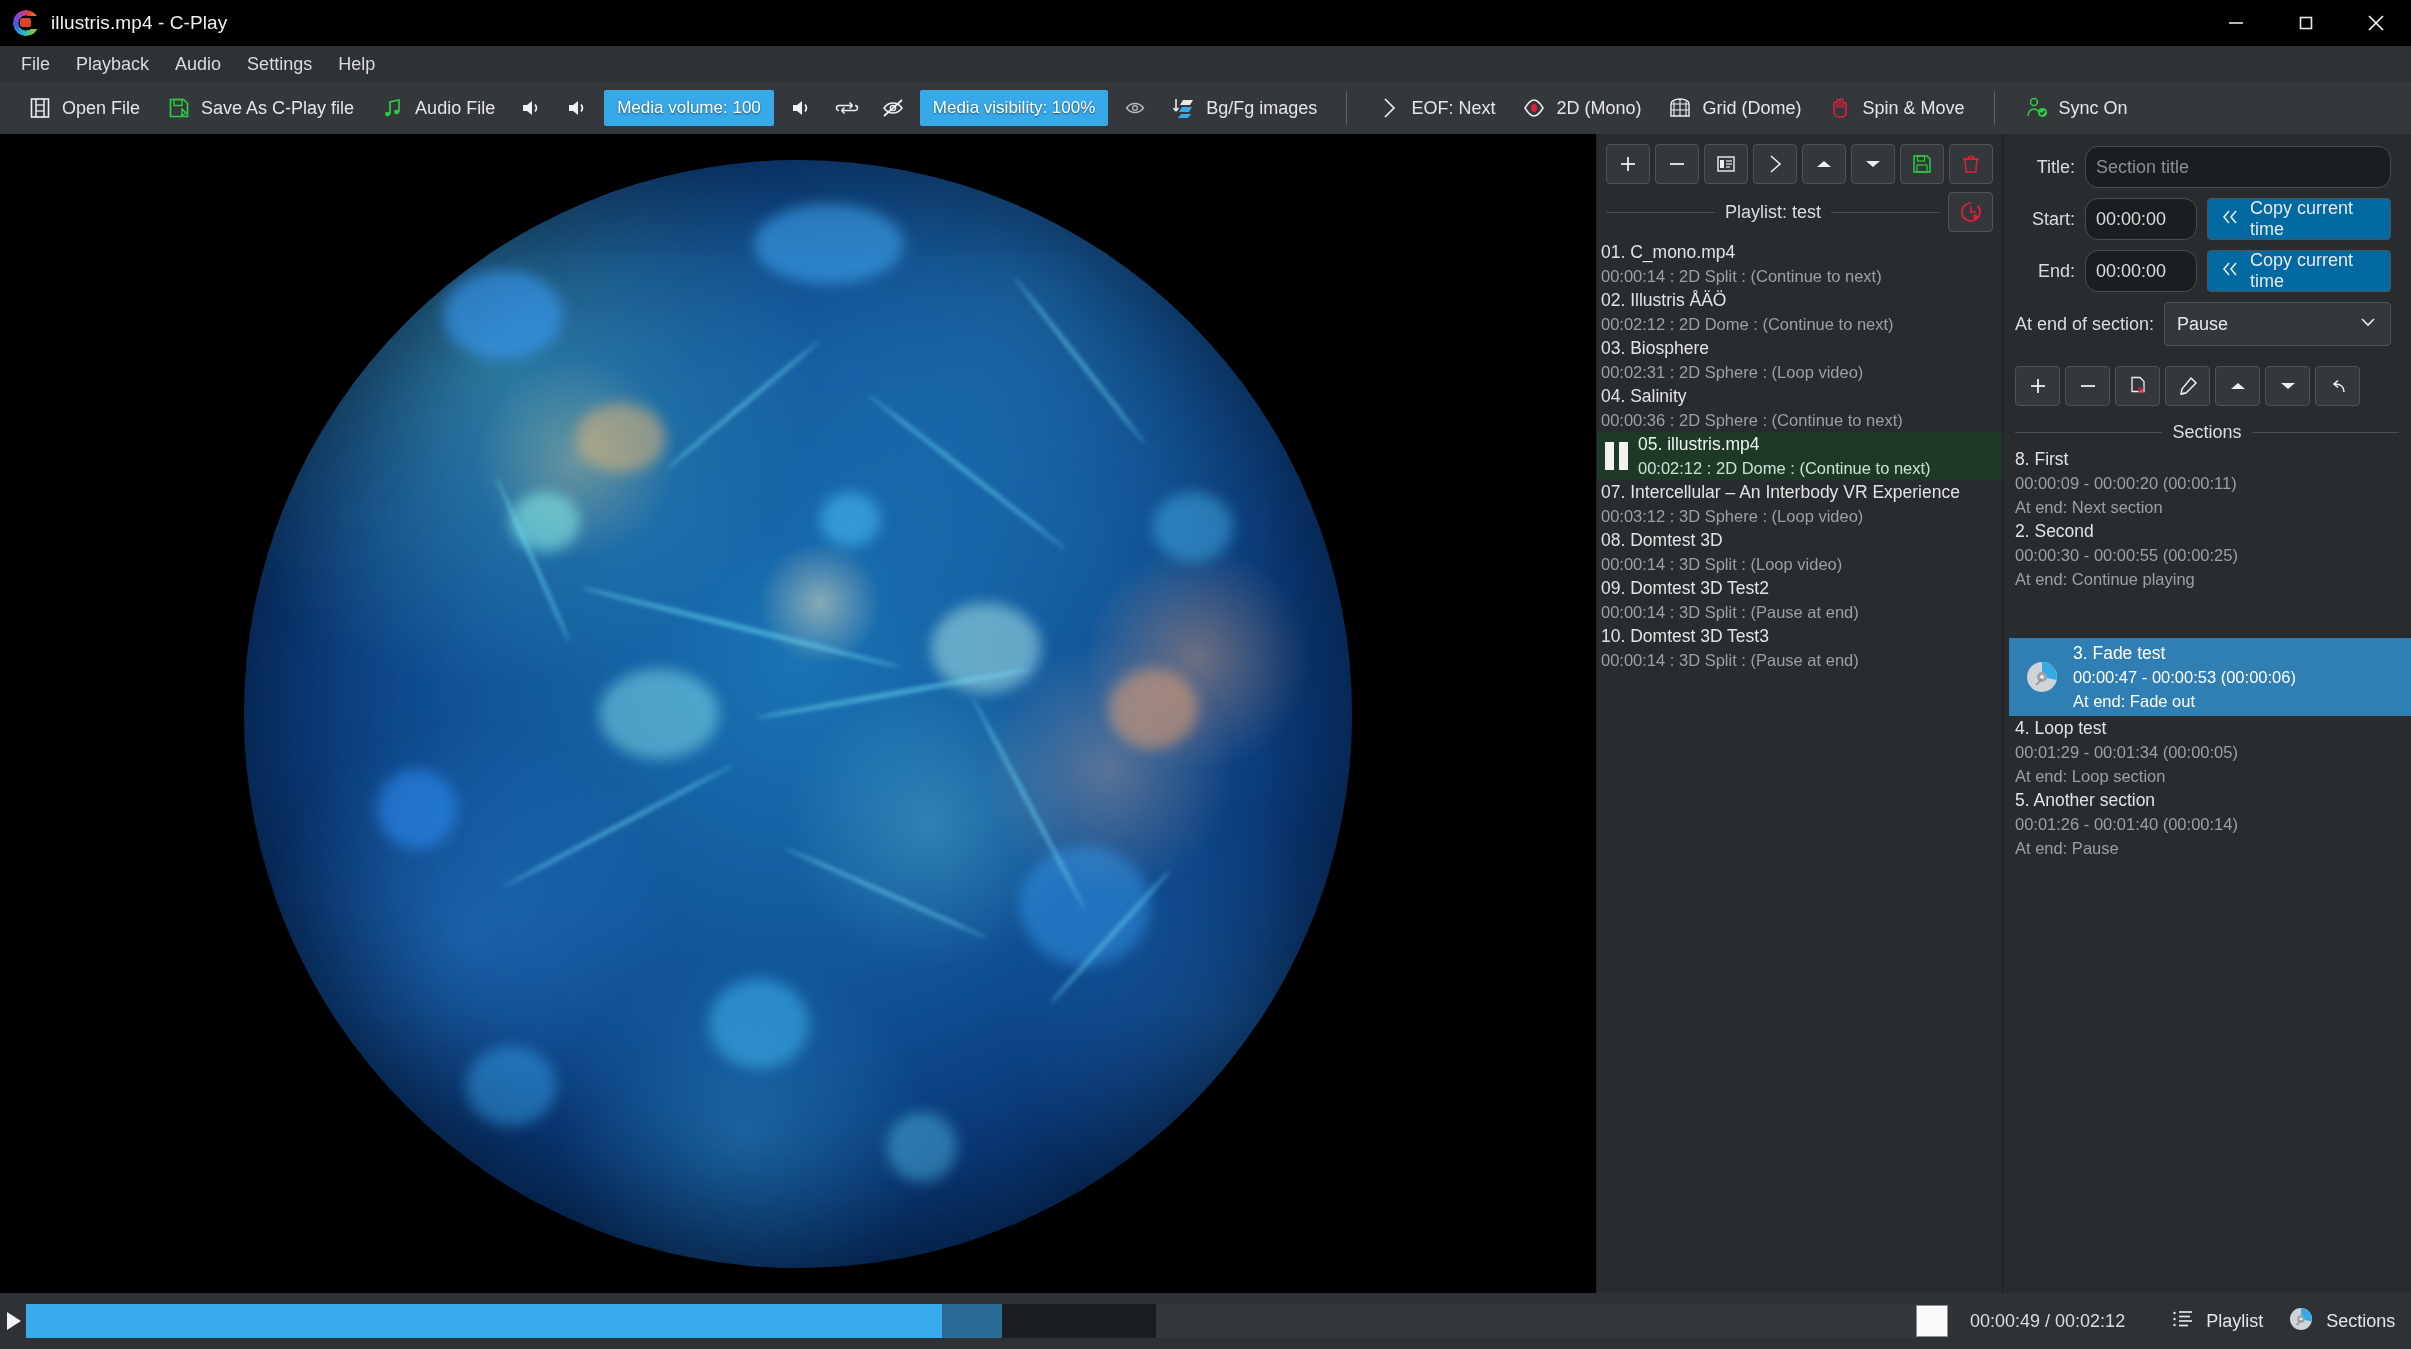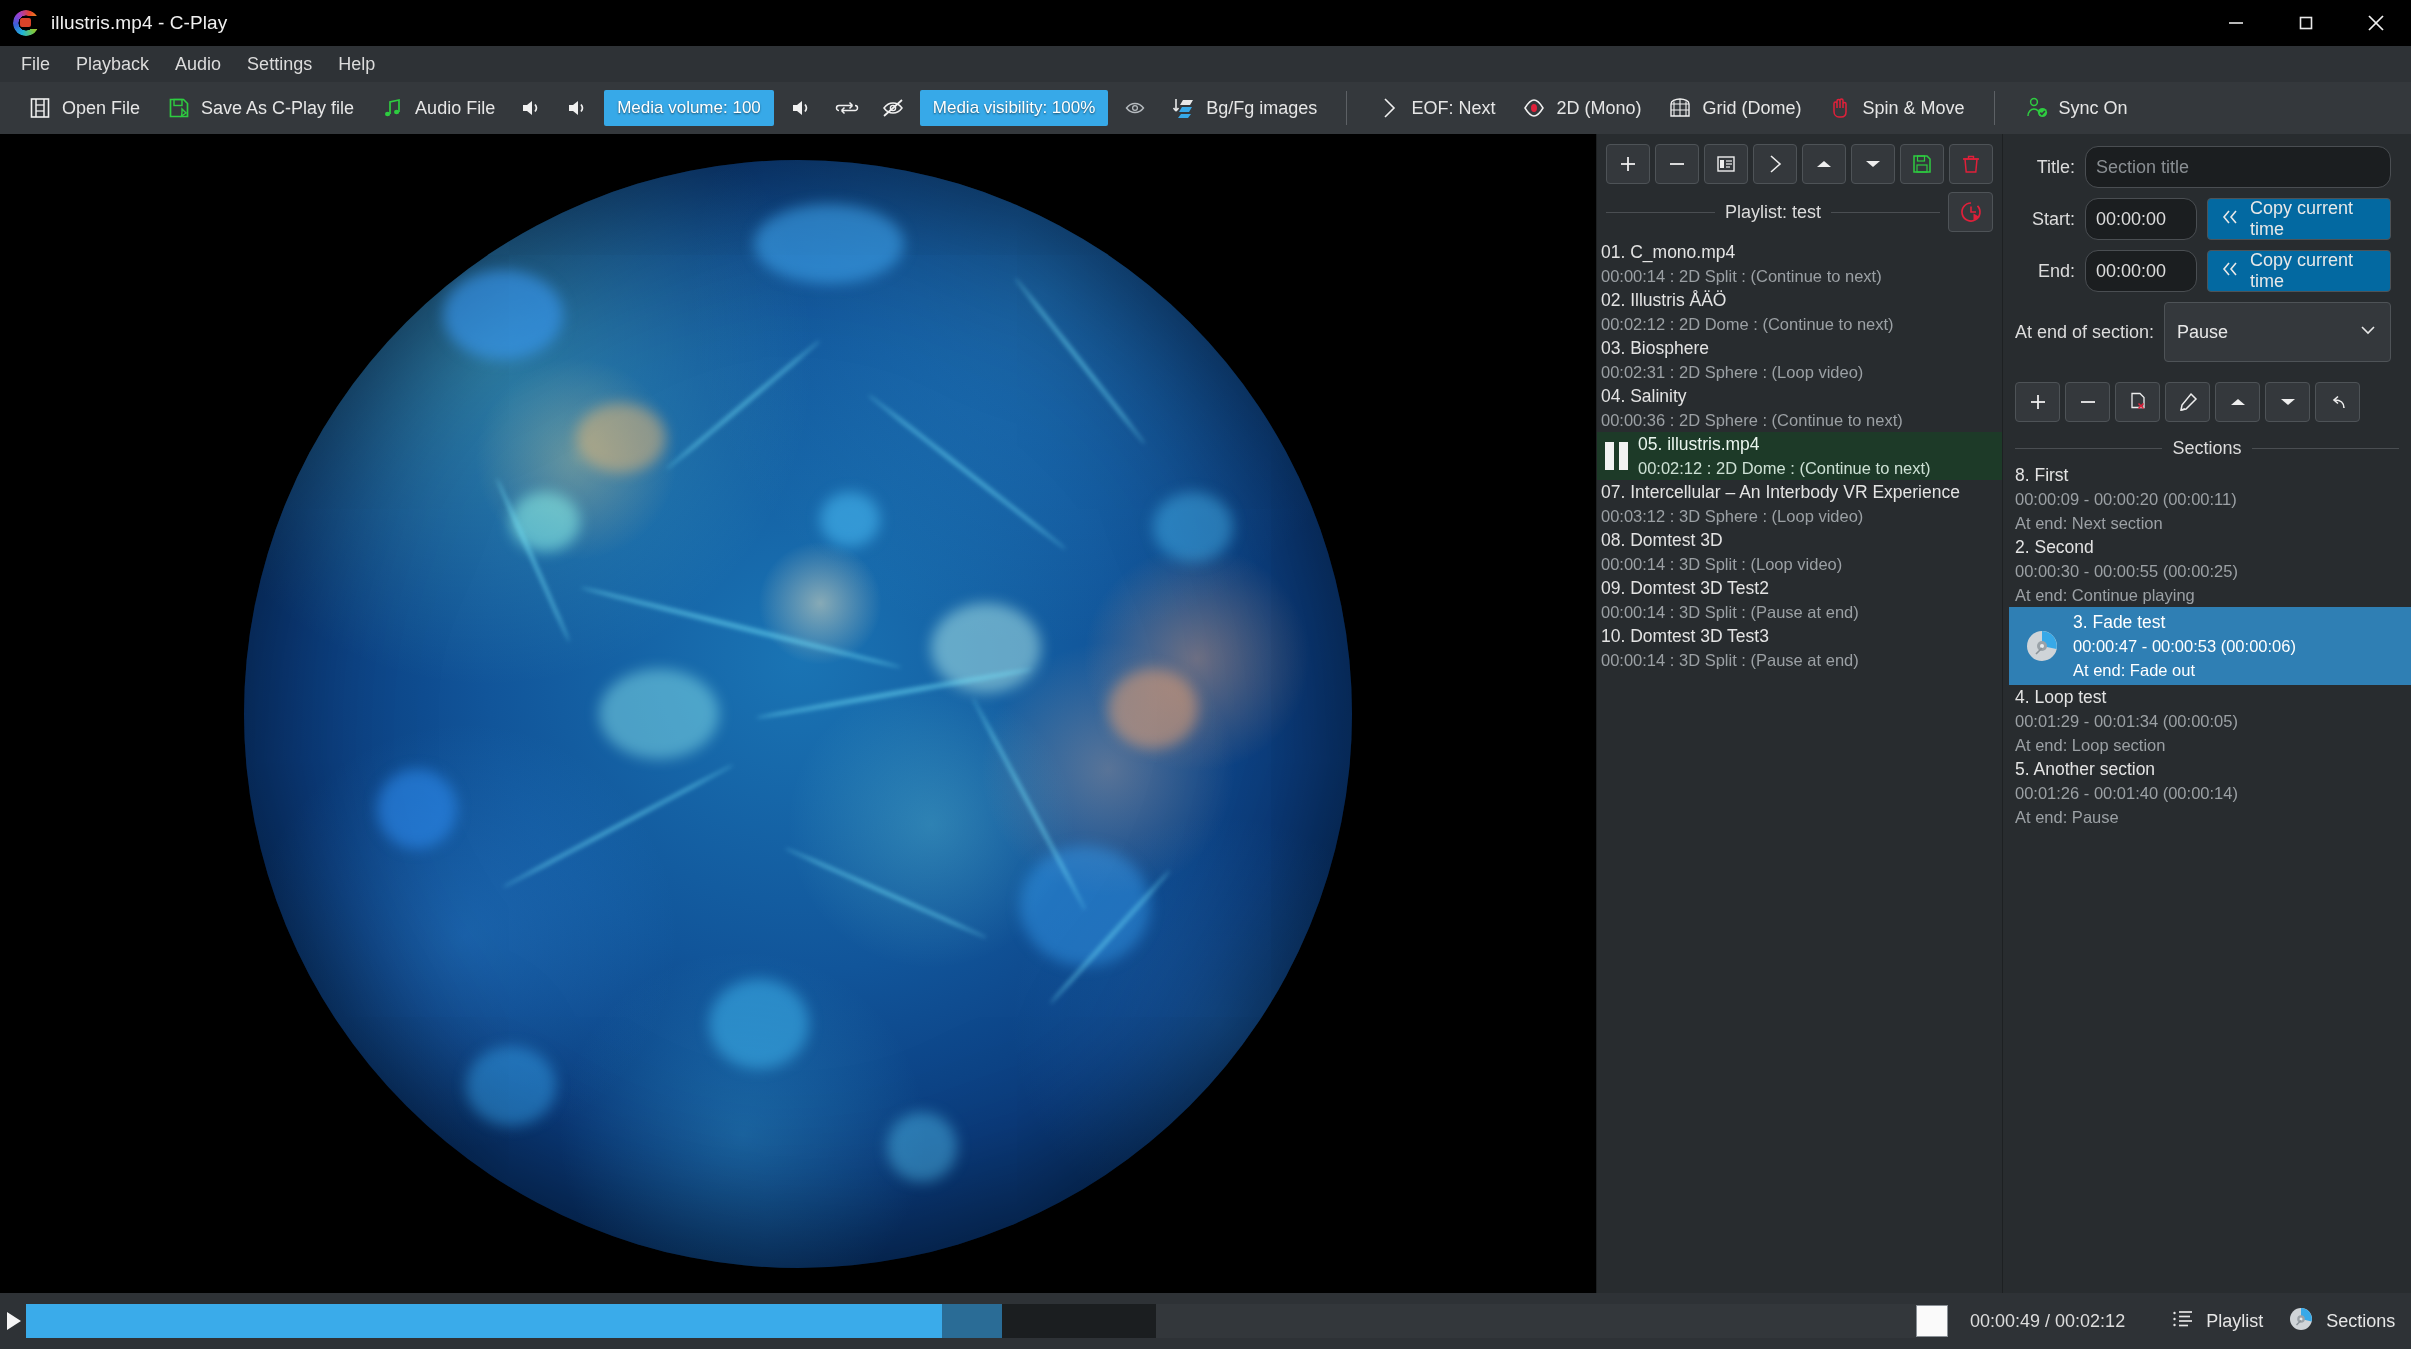--- a/index.html
+++ b/index.html
@@ -123,33 +123,33 @@
   .finput {
     background: #1b1e20; border: 1px solid #4a4e52; border-radius: 13px; color: #dddddd;
     font-size: 18px; padding: 8px 10px; height: 42px; display: flex; align-items: center; text-align: right;
   }
   .finput.ph { color: #8a8f93; }
   .copybtn {
     flex: 1; height: 42px; background: #0369a1; border: 1px solid #4e5357; border-radius: 4px;
     color: #e8e8e8; font-size: 18px; display: flex; align-items: center; gap: 10px; padding: 0 12px;
   }
   .selectbox {
-    flex: 1; height: 60px; background: #34383c; border: 1px solid #4e5357; border-radius: 4px;
+    flex: 1; height: 44px; background: #34383c; border: 1px solid #4e5357; border-radius: 4px;
     color: #e8e8e8; font-size: 18px; display: flex; align-items: center; justify-content: space-between;
     padding: 0 12px;
   }
   .sec-btnrow { display: flex; gap: 5px; padding: 4px 12px 10px 12px; }
   .sec-head { display: flex; align-items: center; gap: 10px; padding: 6px 12px 4px 12px; }
   .sec-head .t { color: #dcdcdc; font-size: 18px; white-space: nowrap; }
   .sec-items { flex: 1; overflow: hidden; padding-left: 6px; }
   .sec-item { padding: 0 6px; }
   .sec-item .nm { color: #e3e3e3; font-size: 17.5px; line-height: 24px; }
   .sec-item .sub { color: #9ba0a4; font-size: 16.5px; line-height: 24px; }
   .sec-item.sel {
-    background: #2f7fb4; display: flex; align-items: center; gap: 12px; padding: 3px 6px 3px 14px;
+    background: #2f7fb4; display: flex; align-items: center; gap: 12px; padding: 3px 6px 3px 14px; margin-top: 47px;
   }
   .sec-item.sel .nm, .sec-item.sel .sub { color: #ffffff; }
   .secicon { width: 38px; height: 38px; flex: 0 0 38px; }
 
   
   .bottom {
     height: 56px; background: #2e3236; display: flex; align-items: center; flex: 0 0 56px;
     padding: 0 0 0 0;
   }
   .playbtn { width: 52px; height: 56px; display: flex; align-items: center; justify-content: center; }

